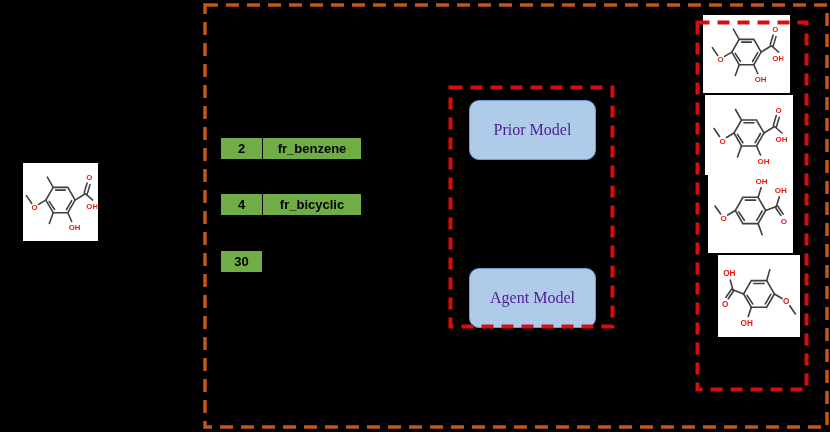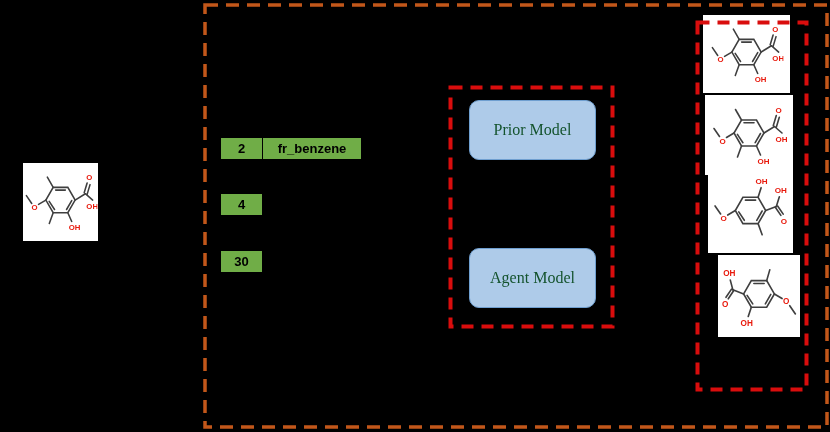--- a/index.html
+++ b/index.html
@@ -37,21 +37,21 @@
   .tcell.count{width:43px;}
   .tcell.label{width:99px;border-left:none;}
   
   .model{
     position:absolute;width:127px;height:60px;
     background:var(--modelFill,#AECBE9);
     border:1.8px solid var(--modelBorder,#6F9FD0);
     border-radius:10px;
     display:flex;align-items:center;justify-content:center;
     font-family:"Liberation Serif",serif;
-    font-size:16px;color:#14532d;
+    font-size:16px;color:#4c1d95;
   }
 </style>
 </head>
 <body>
 
 <svg width="0" height="0" style="position:absolute" aria-hidden="true">
   <defs>
 
     <symbol id="molA" viewBox="0 0 76 80" class="molart">
       <g class="molart">
@@ -131,33 +131,34 @@
       </svg>
   </div>
 
   <div>
     <div class="trow" style="left:220px;top:137px">
       <div class="tcell count">2</div>
       <div class="tcell label">fr_benzene</div>
     </div>
     <div class="trow" style="left:220px;top:193px">
       <div class="tcell count">4</div>
+      <div class="tcell label">fr_bicyclic</div>
     </div>
     <div class="trow" style="left:220px;top:250px">
       <div class="tcell count">30</div>
     </div>
   </div>
 
   <svg class="dash red z2" style="left:448px;top:85px;width:167px;height:244px">
     <rect x="2.5" y="2.5" width="162" height="239"></rect>
   </svg>
   <div class="model z1" style="left:469px;top:100px">
     <span>Prior Model</span>
   </div>
-  <div class="model z1" style="left:469px;top:248px">
+  <div class="model z1" style="left:469px;top:268px">
     <span>Agent Model</span>
   </div>
 
   <div class="molbox z1" style="left:703px;top:15px;width:87px;height:78px">
     <svg viewBox="0 0 76 80" class="molart">
         <use href="#molA"></use>
       </svg>
   </div>
   <div class="molbox z1" style="left:705px;top:95px;width:88px;height:80px">
     <svg viewBox="0 0 76 80" class="molart">

